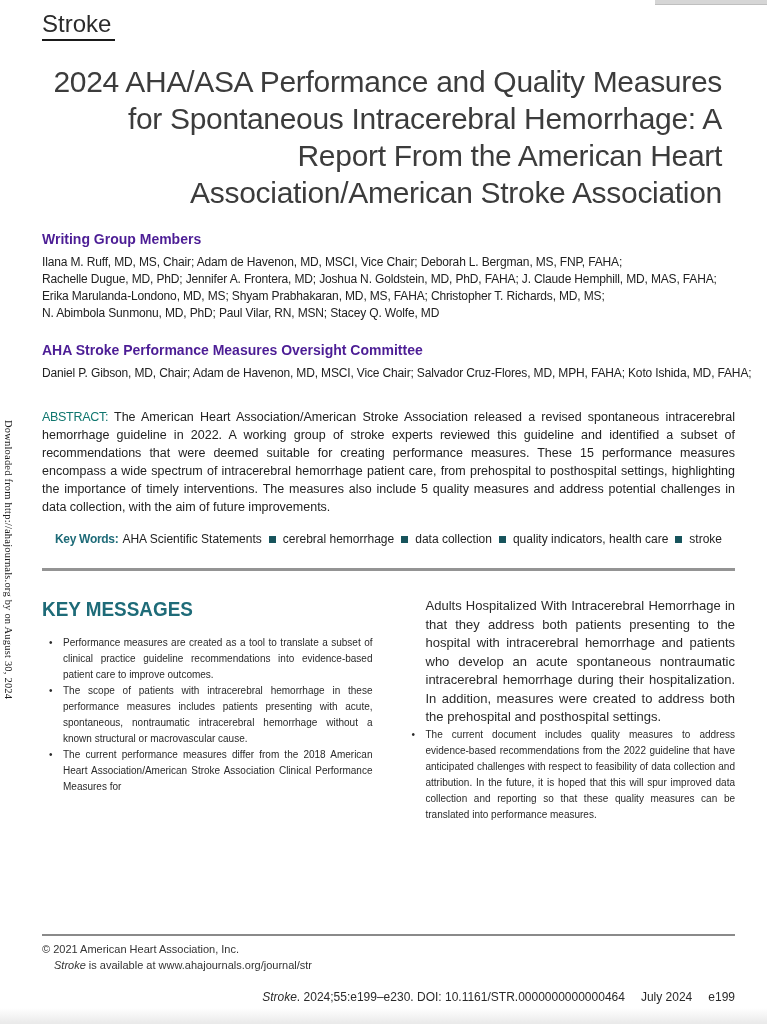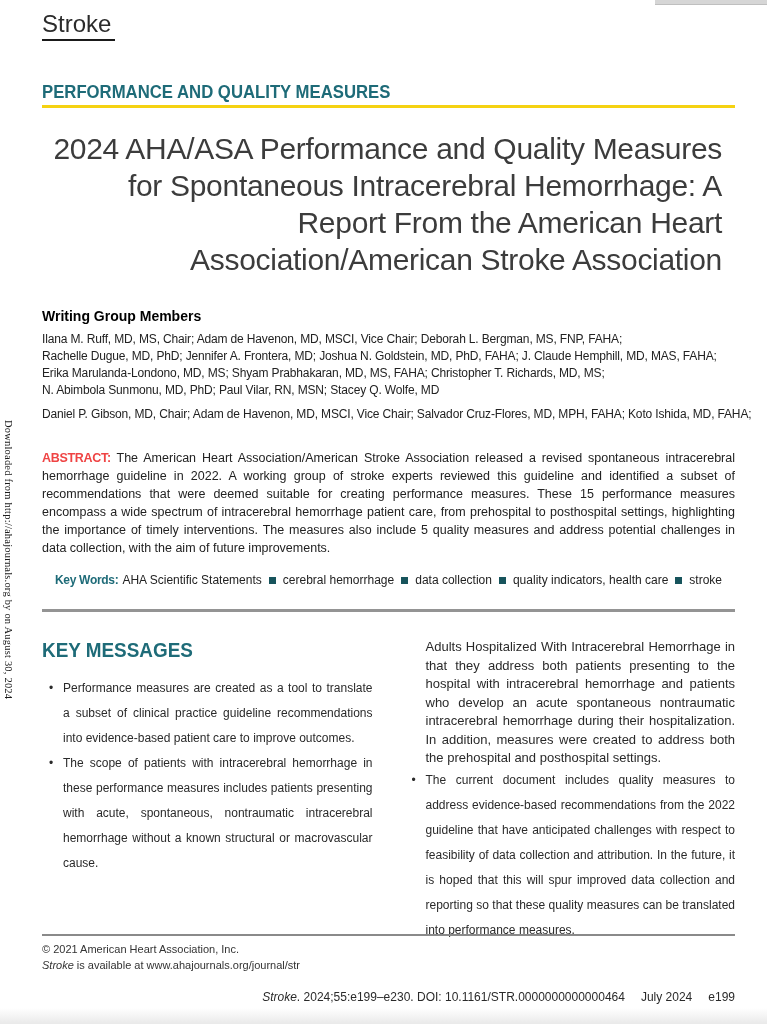--- a/index.html
+++ b/index.html
@@ -72,44 +72,44 @@
     font-size: 30px;
     line-height: 37px;
     font-weight: normal;
     color: #3c3c3c;
     letter-spacing: -0.3px;
     width: 680px;
     text-align: right;
   }
 
   .group-heading {
-    margin-top: 30px;
+    margin-top: 20px;
     font-size: 14px;
     font-weight: bold;
-    color: #000000;
+    color: #4c1d95;
   }
   .author-lines { margin-top: 7px; }
   .author-lines div {
     font-size: 12px;
     line-height: 17px;
     color: #222222;
     letter-spacing: -0.15px;
     white-space: nowrap;
   }
 
   .abstract {
     margin-top: 26px;
     font-size: 12.5px;
     line-height: 18px;
     color: #222222;
     text-align: justify;
   }
   .inline-label {
-    font-weight: bold;
-    color: #ef4444;
+    font-weight: normal;
+    color: #0f766e;
     letter-spacing: -0.3px;
   }
 
   .keywords {
     margin-top: 16px;
     text-align: center;
     font-size: 12px;
     color: #222222;
   }
   .keywords .kw-label {
@@ -148,22 +148,22 @@
     transform: scaleX(0.9);
     transform-origin: left center;
     white-space: nowrap;
     margin-bottom: 14px;
   }
 
   .km-list { list-style: none; }
   .km-list li {
     position: relative;
     padding-left: 21px;
-    font-size: 12px;
-    line-height: 25px;
+    font-size: 10px;
+    line-height: 16px;
     color: #2a2a2a;
     text-align: justify;
   }
   .km-list li::before {
     content: "\2022";
     position: absolute;
     left: 7px;
     top: 0;
   }
   .km-cont {
@@ -180,21 +180,21 @@
     top: 934px;
     width: 693px;
   }
   .footer-divider { height: 2px; background: #8a8a8a; }
   .footer-line {
     font-size: 11px;
     line-height: 15px;
     color: #333333;
     margin-top: 6px;
   }
-  .footer-line:last-child { margin-top: 1px; }
+  .footer-line:last-child { margin-top: 1px; margin-left: 12px; }
 
   .citation-row {
     position: absolute;
     left: 42px;
     top: 990px;
     width: 693px;
     display: flex;
     justify-content: flex-end;
     font-size: 12px;
     color: #2a2a2a;
@@ -216,52 +216,51 @@
 <div class="page">
 
   <div class="scrollbar-artifact"></div>
 
   <div class="download-notice">Downloaded from http://ahajournals.org by on August 30, 2024</div>
 
   <div class="content">
 
     <div class="journal-logo">Stroke</div>
 
-    <div class="section-label-row">
-      <span class="section-label">PERFORMANCE AND QUALITY MEASURES</span>
-    </div>
 
     <h1 class="article-title">2024 AHA/ASA Performance and Quality Measures for Spontaneous Intracerebral Hemorrhage: A Report From the American Heart Association/American Stroke Association</h1>
 
     <div class="group-heading">Writing Group Members</div>
     <div class="author-lines">
         <div>Ilana M. Ruff, MD, MS, Chair; Adam de Havenon, MD, MSCI, Vice Chair; Deborah L. Bergman, MS, FNP, FAHA;</div>
         <div>Rachelle Dugue, MD, PhD; Jennifer A. Frontera, MD; Joshua N. Goldstein, MD, PhD, FAHA; J. Claude Hemphill, MD, MAS, FAHA;</div>
         <div>Erika Marulanda-Londono, MD, MS; Shyam Prabhakaran, MD, MS, FAHA; Christopher T. Richards, MD, MS;</div>
         <div>N. Abimbola Sunmonu, MD, PhD; Paul Vilar, RN, MSN; Stacey Q. Wolfe, MD</div>
       </div>
 
+    <div class="group-heading">AHA Stroke Performance Measures Oversight Committee</div>
     <div class="author-lines">
         <div>Daniel P. Gibson, MD, Chair; Adam de Havenon, MD, MSCI, Vice Chair; Salvador Cruz-Flores, MD, MPH, FAHA; Koto Ishida, MD, FAHA;</div>
       </div>
 
     <p class="abstract"><span class="inline-label">ABSTRACT:</span><span> The American Heart Association/American Stroke Association released a revised spontaneous intracerebral hemorrhage guideline in 2022. A working group of stroke experts reviewed this guideline and identified a subset of recommendations that were deemed suitable for creating performance measures. These 15 performance measures encompass a wide spectrum of intracerebral hemorrhage patient care, from prehospital to posthospital settings, highlighting the importance of timely interventions. The measures also include 5 quality measures and address potential challenges in data collection, with the aim of future improvements.</span></p>
 
     <div class="keywords">
       <span class="kw-label">Key Words:</span><span><span class="kw-item">AHA Scientific Statements</span><span class="kw-sep"></span><span class="kw-item">cerebral hemorrhage</span><span class="kw-sep"></span><span class="kw-item">data collection</span><span class="kw-sep"></span><span class="kw-item">quality indicators, health care</span><span class="kw-sep"></span><span class="kw-item">stroke</span></span>
     </div>
 
     <div class="divider"></div>
 
     <div class="key-messages">
       <div class="km-col">
         <div class="km-heading">KEY MESSAGES</div>
         <ul class="km-list">
             <li>Performance measures are created as a tool to translate a subset of clinical practice guideline recommendations into evidence-based patient care to improve outcomes.</li>
             <li>The scope of patients with intracerebral hemorrhage in these performance measures includes patients presenting with acute, spontaneous, nontraumatic intracerebral hemorrhage without a known structural or macrovascular cause.</li>
+            <li>The current performance measures differ from the 2018 American Heart Association/American Stroke Association Clinical Performance Measures for</li>
           </ul>
       </div>
       <div class="km-col">
         <div class="km-cont">Adults Hospitalized With Intracerebral Hemorrhage in that they address both patients presenting to the hospital with intracerebral hemorrhage and patients who develop an acute spontaneous nontraumatic intracerebral hemorrhage during their hospitalization. In addition, measures were created to address both the prehospital and posthospital settings.</div>
         <ul class="km-list">
             <li>The current document includes quality measures to address evidence-based recommendations from the 2022 guideline that have anticipated challenges with respect to feasibility of data collection and attribution. In the future, it is hoped that this will spur improved data collection and reporting so that these quality measures can be translated into performance measures.</li>
           </ul>
       </div>
     </div>
 

